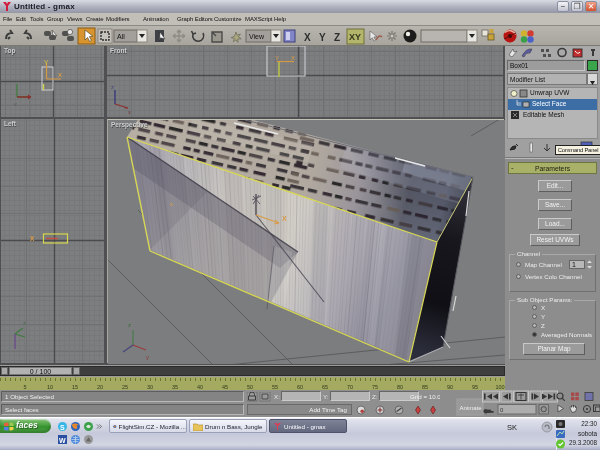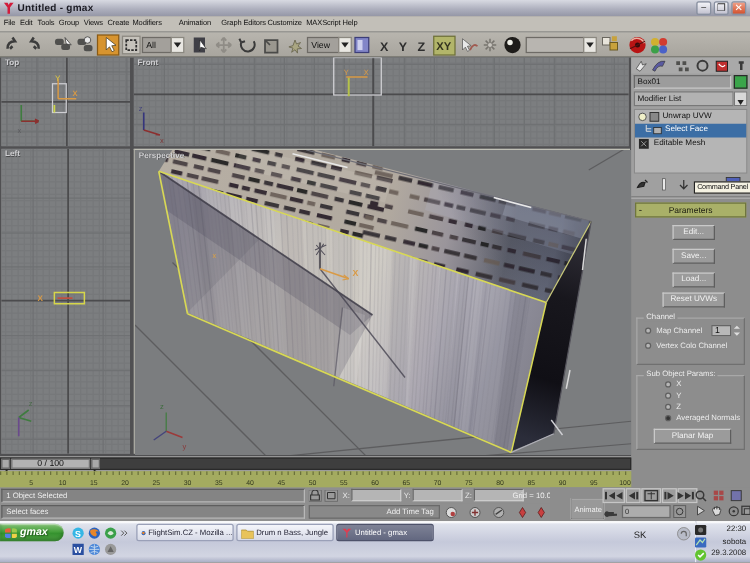--- a/index.html
+++ b/index.html
@@ -924,21 +924,21 @@
 
     <div class="abs" style="left:0;top:2px;width:51px;height:14px;border-radius:0 7px 7px 0;background:linear-gradient(#84c176,#46a03c 45%,#35922f 55%,#55a74a);box-shadow:inset 0 -2px 3px rgba(0,60,0,.4), inset 0 1px 1px rgba(255,255,255,.5);">
       <svg class="abs" style="left:4px;top:2.5px" width="10" height="9" viewBox="0 0 10 9">
           <g>
             <path d="M0 1.5 Q2.5 0 4.5 0.8 L4.5 4 L0 4 Z" fill="#e8603c"></path>
             <path d="M5.5 0.8 Q7.5 0 9.5 1.5 L9.5 4 L5.5 4 Z" fill="#9cc94e"></path>
             <path d="M0 5 L4.5 5 L4.5 8.2 Q2 9 0 7.5 Z" fill="#5580e8"></path>
             <path d="M5.5 5 L9.5 5 L9.5 7.5 Q7.5 9 5.5 8.2 Z" fill="#f0d048"></path>
           </g>
         </svg>
-      <span class="abs" style="left:16px;top:1px;font-size:8.5px;font-weight:bold;font-style:italic;color:#fff;text-shadow:1px 1px 1px rgba(0,0,0,.4);">gmax</span>
+      <span class="abs" style="left:16px;top:1px;font-size:8.5px;font-weight:bold;font-style:italic;color:#fff;text-shadow:1px 1px 1px rgba(0,0,0,.4);">faces</span>
     </div>
 
     <svg class="abs" style="left:57px;top:4px" width="48" height="11" viewBox="0 0 48 11">
       <circle cx="5.5" cy="5.5" r="4.5" fill="#35b6e5"></circle>
         <text x="3" y="8.5" font-size="7" fill="#fff" font-weight="bold">S</text>
       <circle cx="18.5" cy="5.5" r="4.5" fill="#2a63c0"></circle>
         <path d="M15 3.5 a5 5 0 0 1 7.2 1 q-1.8 -0.9 -2.7 0 q1.8 1.8 0 3.6 a4.5 4.5 0 0 1 -4.5 -4.5z" fill="#e8862a"></path>
       <circle cx="31.5" cy="5.5" r="4.5" fill="#3aa04a"></circle>
         <path d="M29 5.5 q2.5 -3.4 5 0 q-2.5 3.4 -5 0z" fill="#d8e8d8"></path>
       <path d="M40 3.5 l2 2 l-2 2 m2.5 -4 l2 2 l-2 2" stroke="#555" stroke-width="0.8" fill="none"></path>

